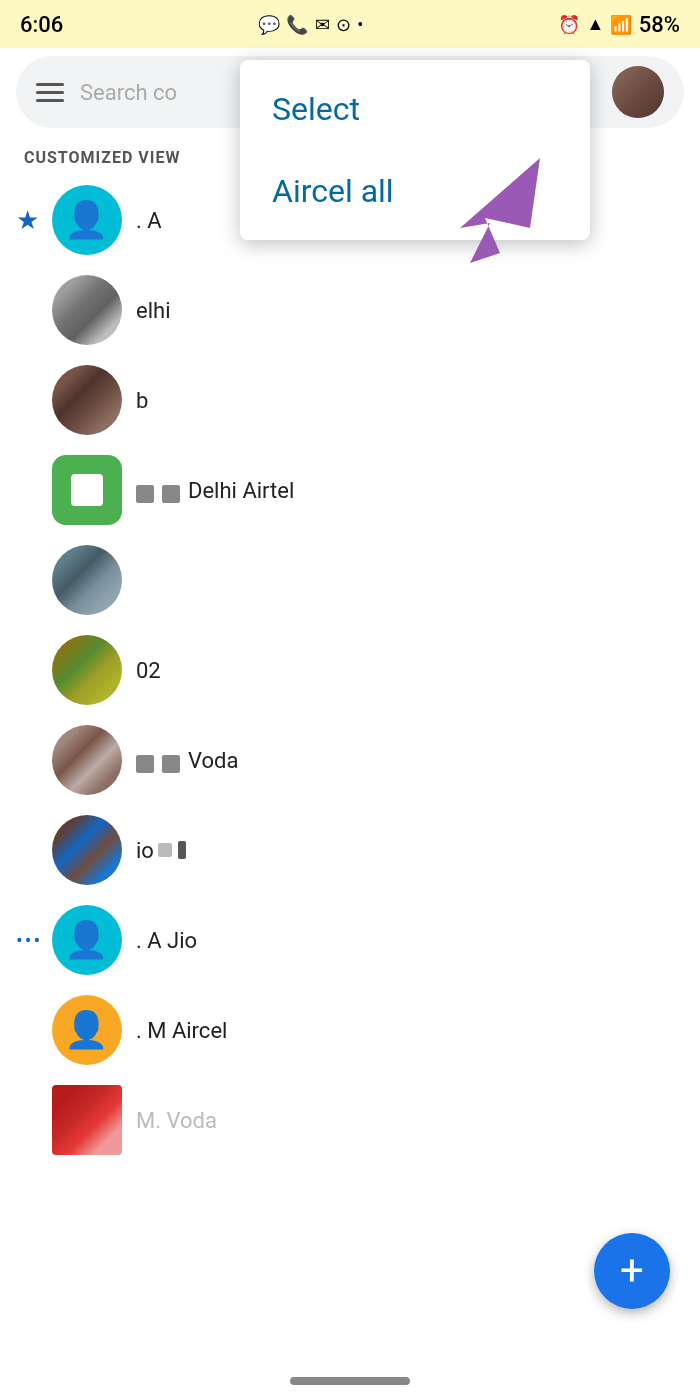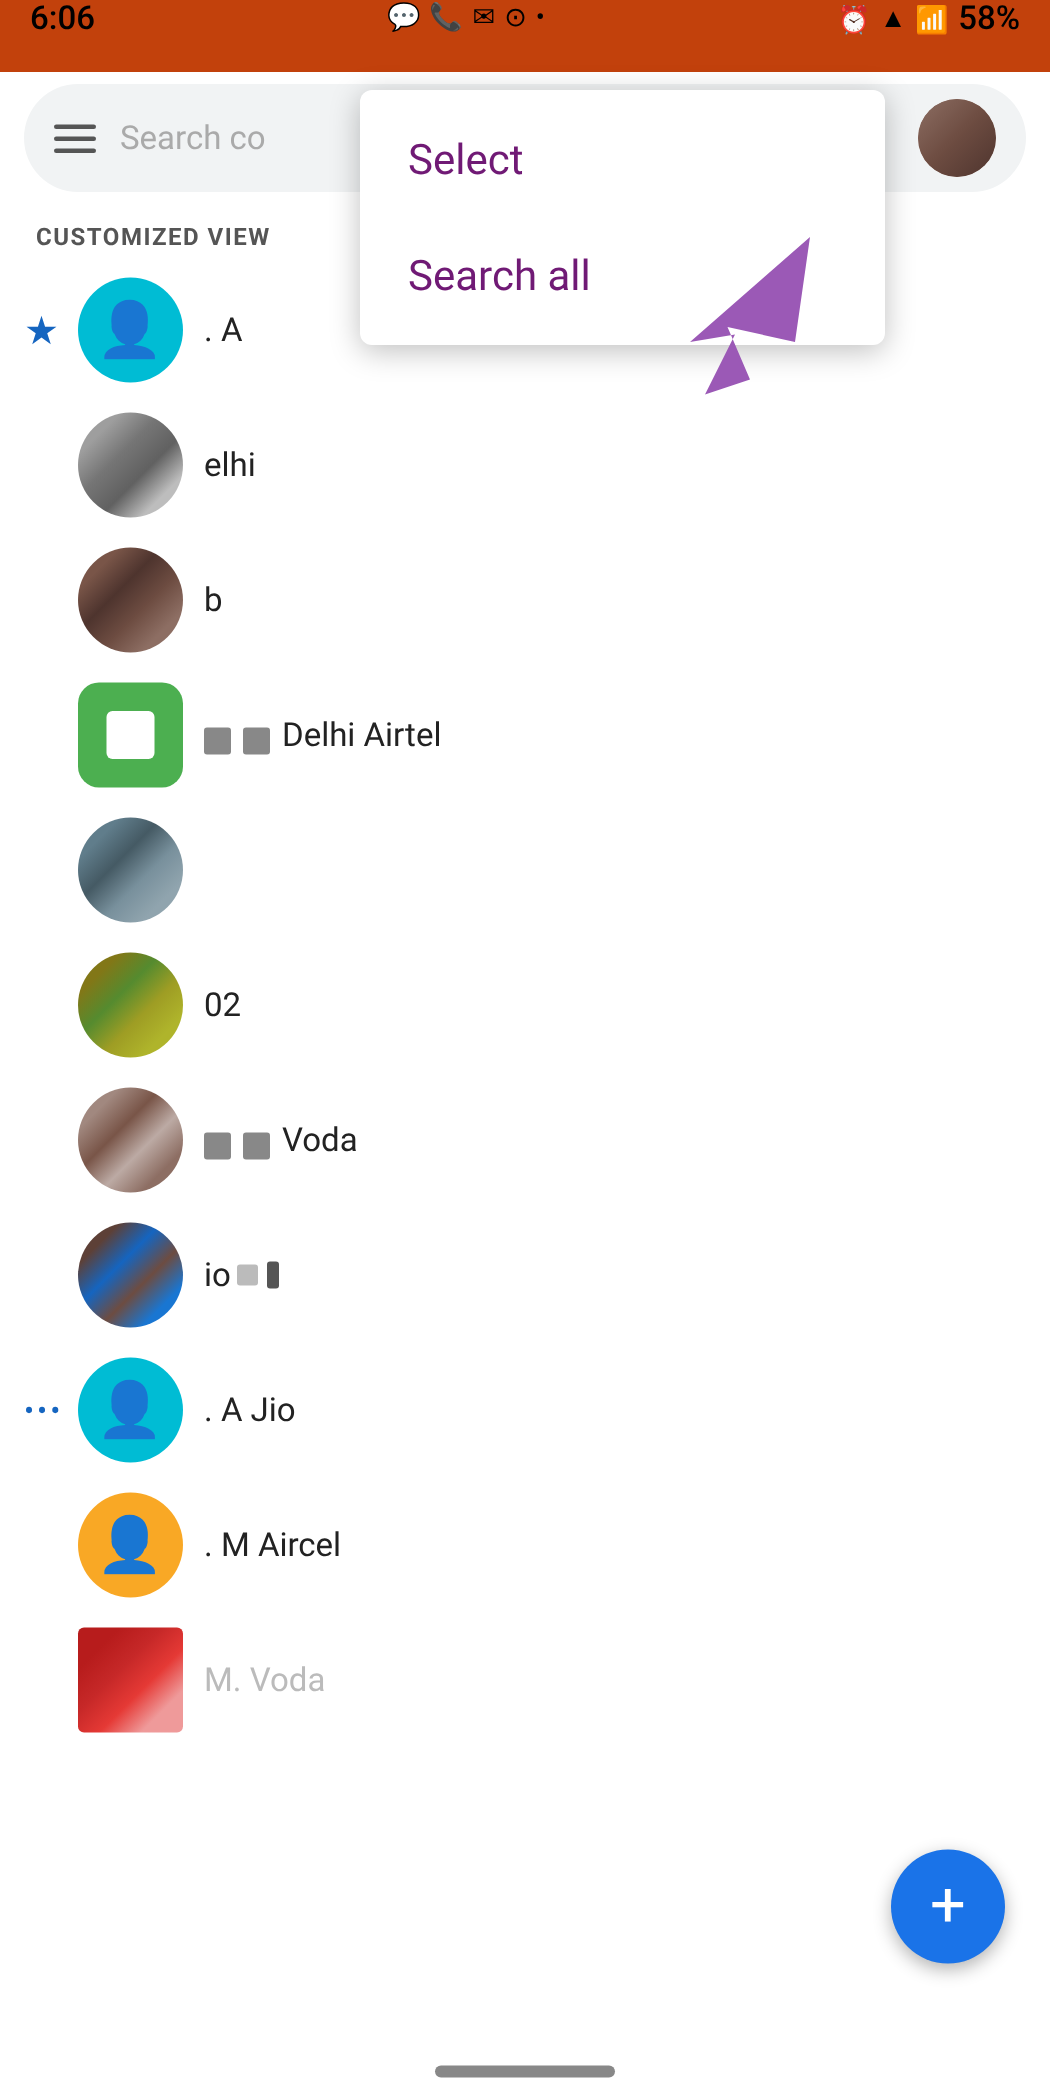--- a/index.html
+++ b/index.html
@@ -9,25 +9,25 @@
       background: #fff;
       font-family: 'Roboto', Arial, sans-serif;
       overflow: hidden;
       position: relative;
     }
 
     
     .status-bar {
       width: 100%;
       height: 48px;
-      background: #c2410c;
-      display: flex;
-      align-items: flex-start;
+      background: #fef9c3;
+      display: flex;
+      align-items: center;
       justify-content: space-between;
-      padding: 0 20px;
+      padding: 12px 20px;
     }
     .status-time {
       font-size: 22px;
       font-weight: 500;
       color: #000;
     }
     .status-icons {
       display: flex;
       align-items: center;
       gap: 6px;
@@ -225,22 +225,22 @@
       left: 240px;
       width: 350px;
       background: #fff;
       border-radius: 8px;
       box-shadow: 0 4px 20px rgba(0,0,0,0.25);
       z-index: 100;
       padding: 8px 0;
     }
     .dropdown-item {
       padding: 22px 32px;
-      font-size: 28px;
-      color: #701a75;
+      font-size: 32px;
+      color: #0369a1;
       cursor: pointer;
     }
 
     
     .arrow-annotation {
       position: absolute;
       top: 148px;
       left: 330px;
       width: 220px;
       height: 120px;
@@ -408,21 +408,21 @@
   <div class="contact-item">
     <div class="contact-icon"></div>
     <div class="thumb-red"></div>
     <span class="contact-name contact-name-grey">M. Voda</span>
   </div>
 
 </div>
 
 <div class="dropdown-overlay">
   <div class="dropdown-item">Select</div>
-  <div class="dropdown-item">Search all</div>
+  <div class="dropdown-item">Aircel all</div>
 </div>
 
 <svg class="arrow-annotation" viewBox="0 0 220 120" xmlns="http://www.w3.org/2000/svg">
   <polygon points="210,10 130,80 160,75 140,115 170,105 155,70 200,80" fill="#9b59b6"></polygon>
 </svg>
 
 <div class="fab">
   <span class="fab-plus">+</span>
 </div>
 

